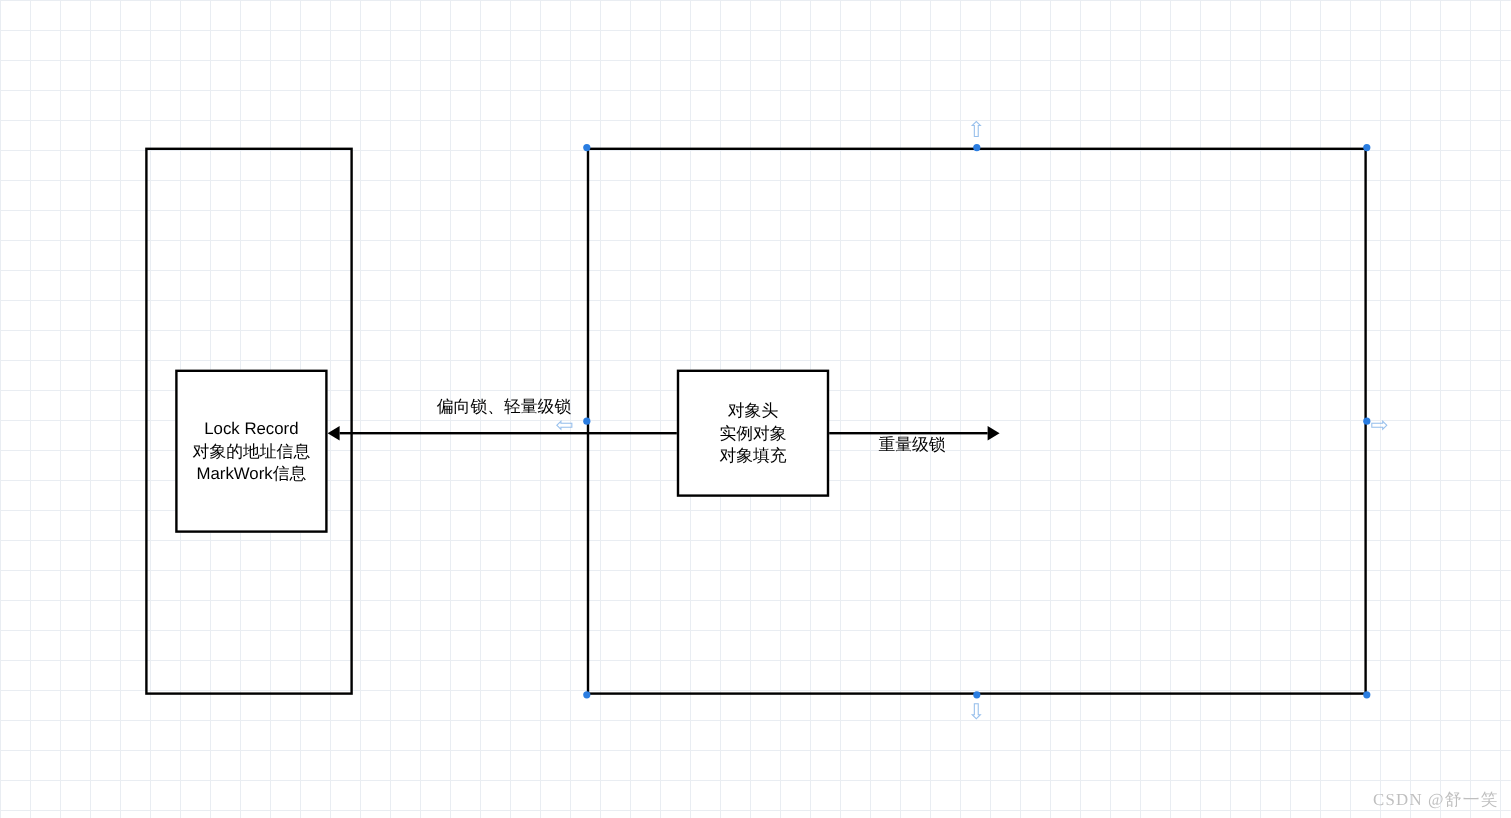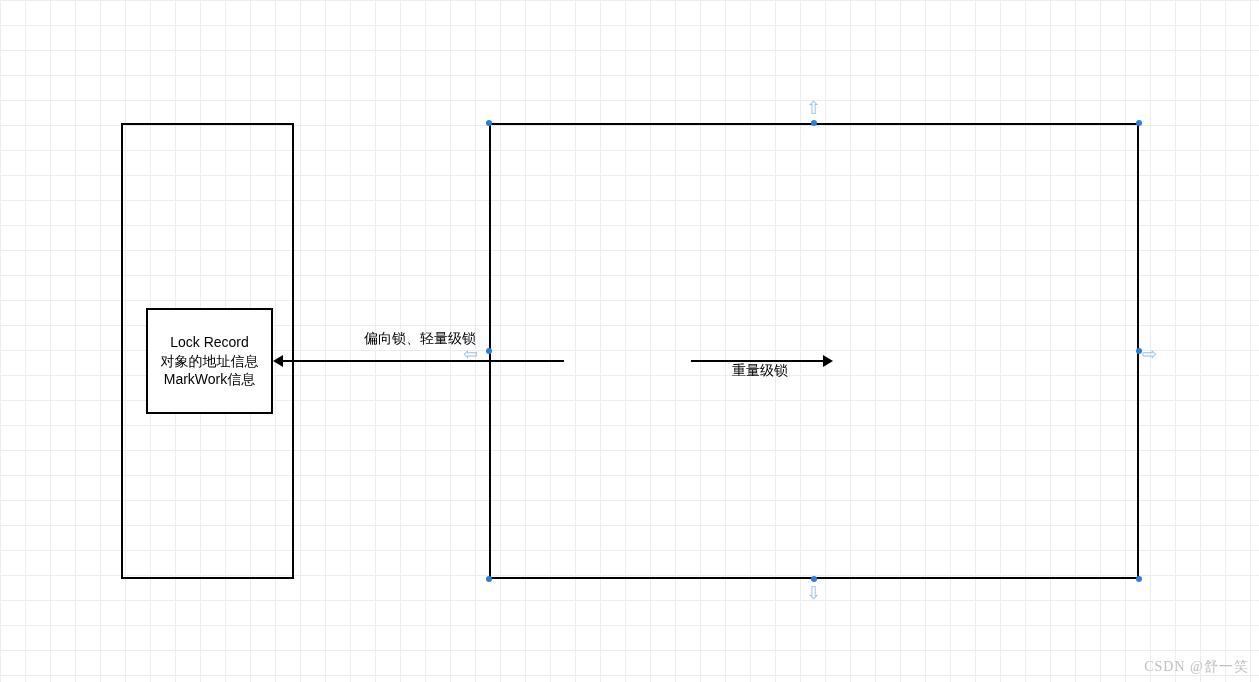--- a/index.html
+++ b/index.html
@@ -87,26 +87,31 @@
 </style>
 </head>
 <body>
 
 <div class="canvas">
 
   <div class="frame" style="left:121px; top:123px; width:173px; height:456px;"></div>
 
   <div class="frame" style="left:489px; top:123px; width:650px; height:456px;"></div>
 
-  <div class="box" style="left:146px; top:308px; width:127px; height:106px;">
+  <div class="box" style="left:146px; top:308px; width:127px; height:136px;">
     <span>Lock Record</span>
     <span>对象的地址信息</span>
     <span>MarkWork信息</span>
   </div>
 
+  <div class="box" style="left:564px; top:308px; width:127px; height:106px;">
+    <span>对象头</span>
+    <span>实例对象</span>
+    <span>对象填充</span>
+  </div>
 
 
   <div class="arrow-line" style="left:283px; top:360px; width:281px;"></div>
   <div class="arrow-head-left" style="left:273px; top:355px;"></div>
   <div class="edge-label" style="left:310px; top:330px; width:220px;">偏向锁、轻量级锁</div>
 
   <div class="arrow-line" style="left:691px; top:360px; width:132px;"></div>
   <div class="arrow-head-right" style="left:823px; top:355px;"></div>
   <div class="edge-label" style="left:710px; top:362px; width:100px;">重量级锁</div>
 

